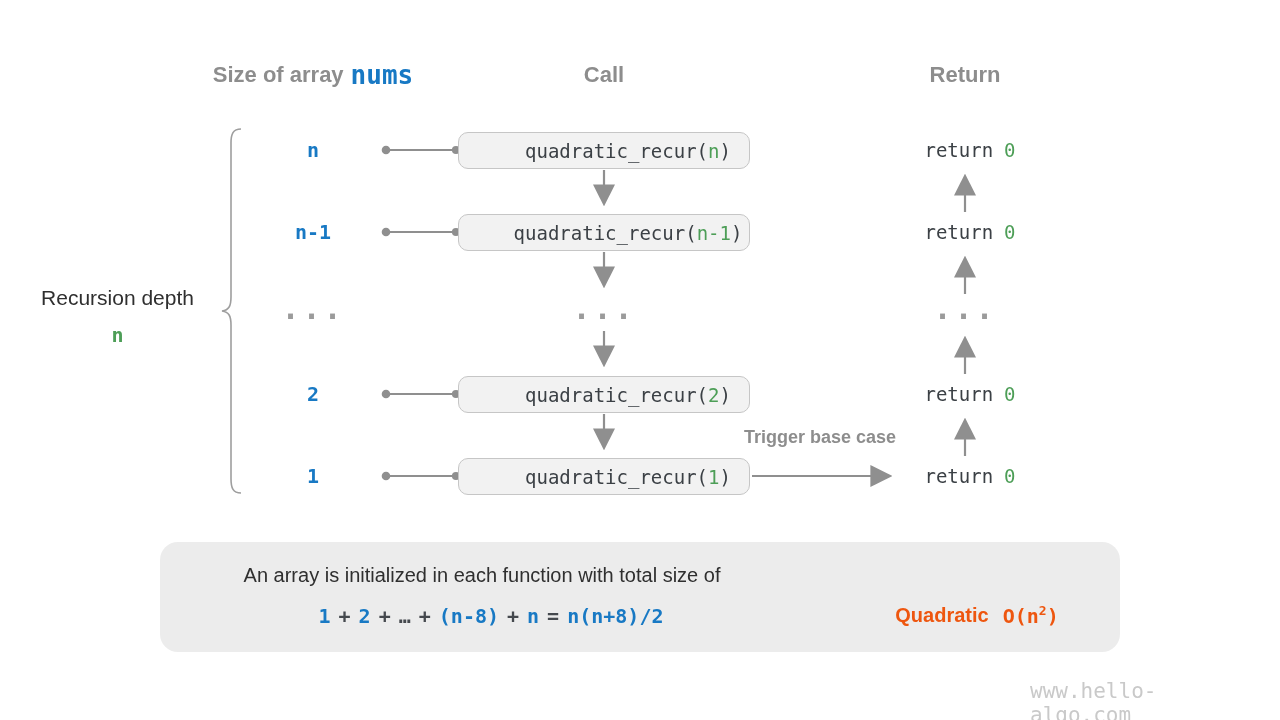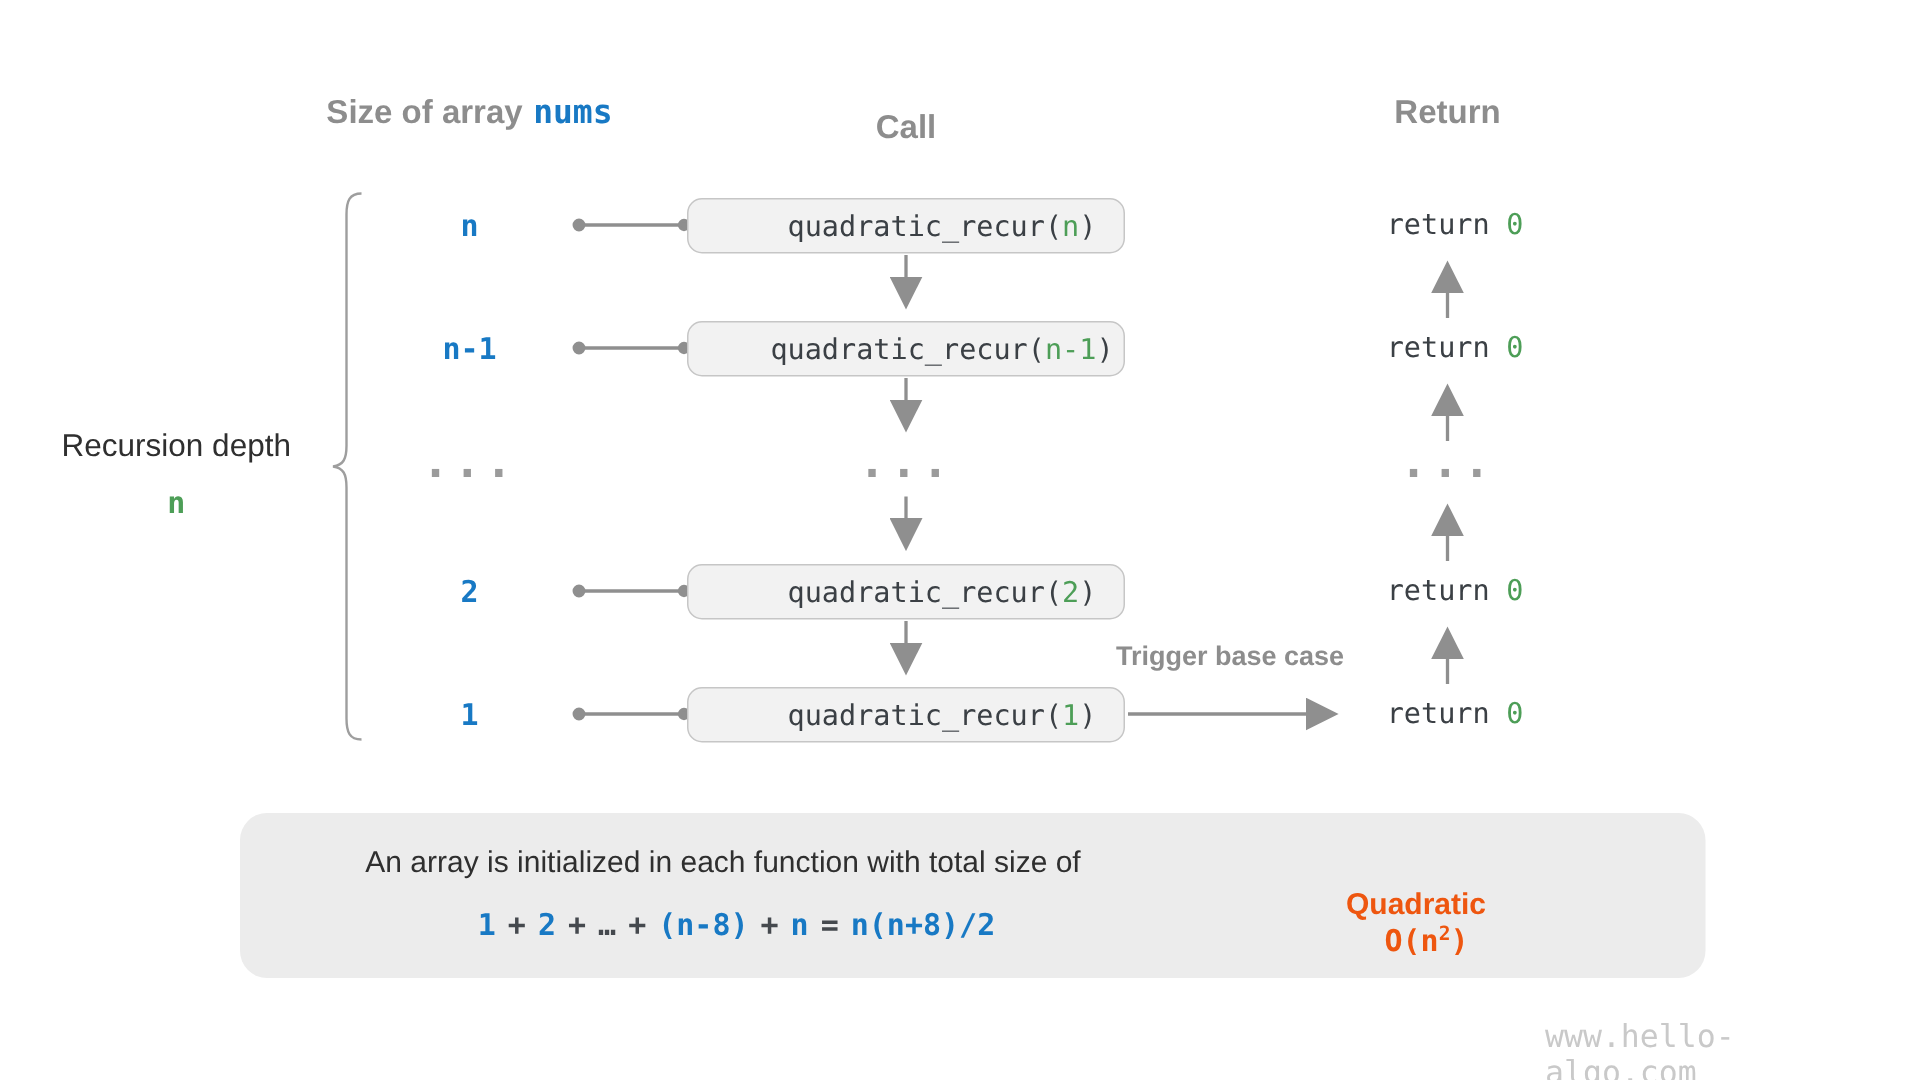--- a/index.html
+++ b/index.html
@@ -10,21 +10,21 @@
   html,body{margin:0;padding:0;background:#fff;}
   .stage{position:relative;width:1280px;height:720px;background:#fff;overflow:hidden;
          font-family:"Liberation Sans",sans-serif;}
   .overlay{position:absolute;left:0;top:0;width:1280px;height:720px;pointer-events:none;}
   .abs{position:absolute;}
   .center{display:flex;align-items:center;justify-content:center;text-align:center;}
 
   .col-header{font-size:22px;font-weight:bold;color:var(--gray);height:28px;}
   .code{font-family:"DejaVu Sans Mono","Liberation Mono",monospace;}
   .hdr-code{color:var(--blue);font-family:"DejaVu Sans Mono","Liberation Mono",monospace;
-            font-weight:bold;font-size:22px;margin-left:7px;}
+            font-weight:bold;font-size:26px;margin-left:7px;}
 
   .size-label{width:160px;height:28px;font-family:"DejaVu Sans Mono","Liberation Mono",monospace;
               font-weight:bold;font-size:20px;color:var(--blue);}
   .call-box{left:458px;width:292px;height:37px;background:var(--box-bg);
             border:1.5px solid var(--box-border);border-radius:10px;box-sizing:border-box;
             font-size:19px;color:var(--dark);padding-left:48px;}
   .return-label{left:905px;width:130px;height:28px;font-size:19px;color:var(--dark);}
   .green{color:var(--green);}
   .dark{color:var(--dark);}
   .ret-val{margin-left:11px;}
@@ -33,28 +33,28 @@
         font-weight:bold;font-size:30px;letter-spacing:3px;color:#9b9b9b;
         display:flex;justify-content:center;align-items:flex-end;line-height:18px;}
 
   .recursion-label{left:20px;width:195px;top:285px;height:26px;font-size:21px;color:var(--text);}
   .recursion-n{left:20px;width:195px;top:322px;height:26px;
                font-family:"DejaVu Sans Mono","Liberation Mono",monospace;
                font-weight:bold;font-size:20px;color:var(--green);}
 
   .trigger{left:700px;width:240px;top:424px;height:26px;font-size:18px;font-weight:bold;color:var(--gray);}
 
-  .panel{left:160px;top:542px;width:960px;height:110px;background:var(--panel-bg);border-radius:18px;padding-left:17px;}
+  .panel{left:160px;top:542px;width:960px;height:110px;background:var(--panel-bg);border-radius:18px;}
   .panel-line1{left:22px;width:600px;top:20px;height:26px;font-size:20px;color:var(--text);}
   .panel-eq{left:31px;width:600px;top:59px;height:30px;
             font-family:"DejaVu Sans Mono","Liberation Mono",monospace;font-weight:bold;font-size:20px;}
   .panel-eq span{margin:0 4px;}
   .eq-b{color:var(--blue);} .eq-d{color:#45494e;}
   .space-title{left:667px;width:300px;top:20px;height:26px;font-size:20px;font-weight:bold;color:var(--text);}
-  .space-result{left:634px;width:300px;top:58px;height:30px;font-size:20px;font-weight:bold;color:var(--orange);flex-direction:column;}
+  .space-result{left:667px;width:300px;top:58px;height:30px;font-size:20px;font-weight:bold;color:var(--orange);}
   .space-result .code{margin-left:14px;font-size:20px;font-weight:bold;}
   .space-result sup{font-size:13px;}
 
   .watermark{left:1030px;width:210px;top:679px;height:18px;justify-content:flex-end;display:flex;
              font-family:"DejaVu Sans Mono","Liberation Mono",monospace;font-size:21px;color:var(--watermark);}
 </style>
 </head>
 <body>
 
 <div class="stage">
@@ -103,21 +103,21 @@
       <line x1="752" y1="476" x2="888" y2="476" marker-end="url(#ah)"></line>
     </g>
 
     <polygon points="805,594.5 832,594.5 832,585 853,600 832,615 832,605.5 805,605.5" fill="#bcbcbc"></polygon>
   </svg>
 
   <div class="abs center col-header" style="left:163px;top:61px;width:300px;">
     <span>Size of array</span>
     <span class="hdr-code">nums</span>
   </div>
-  <div class="abs center col-header" style="left:504px;top:71px;width:200px;">Call</div>
+  <div class="abs center col-header" style="left:504px;top:61px;width:200px;">Call</div>
   <div class="abs center col-header" style="left:865px;top:61px;width:200px;">Return</div>
 
   <div class="abs center recursion-label">Recursion depth</div>
   <div class="abs center recursion-n">n</div>
 
   <div class="abs center size-label" style="left:233px;top:136px;">n</div>
   <div class="abs center call-box code" style="top:132px;">
     <span class="dark">quadratic_recur(</span>
       <span class="green">n</span>
       <span class="dark">)</span>

